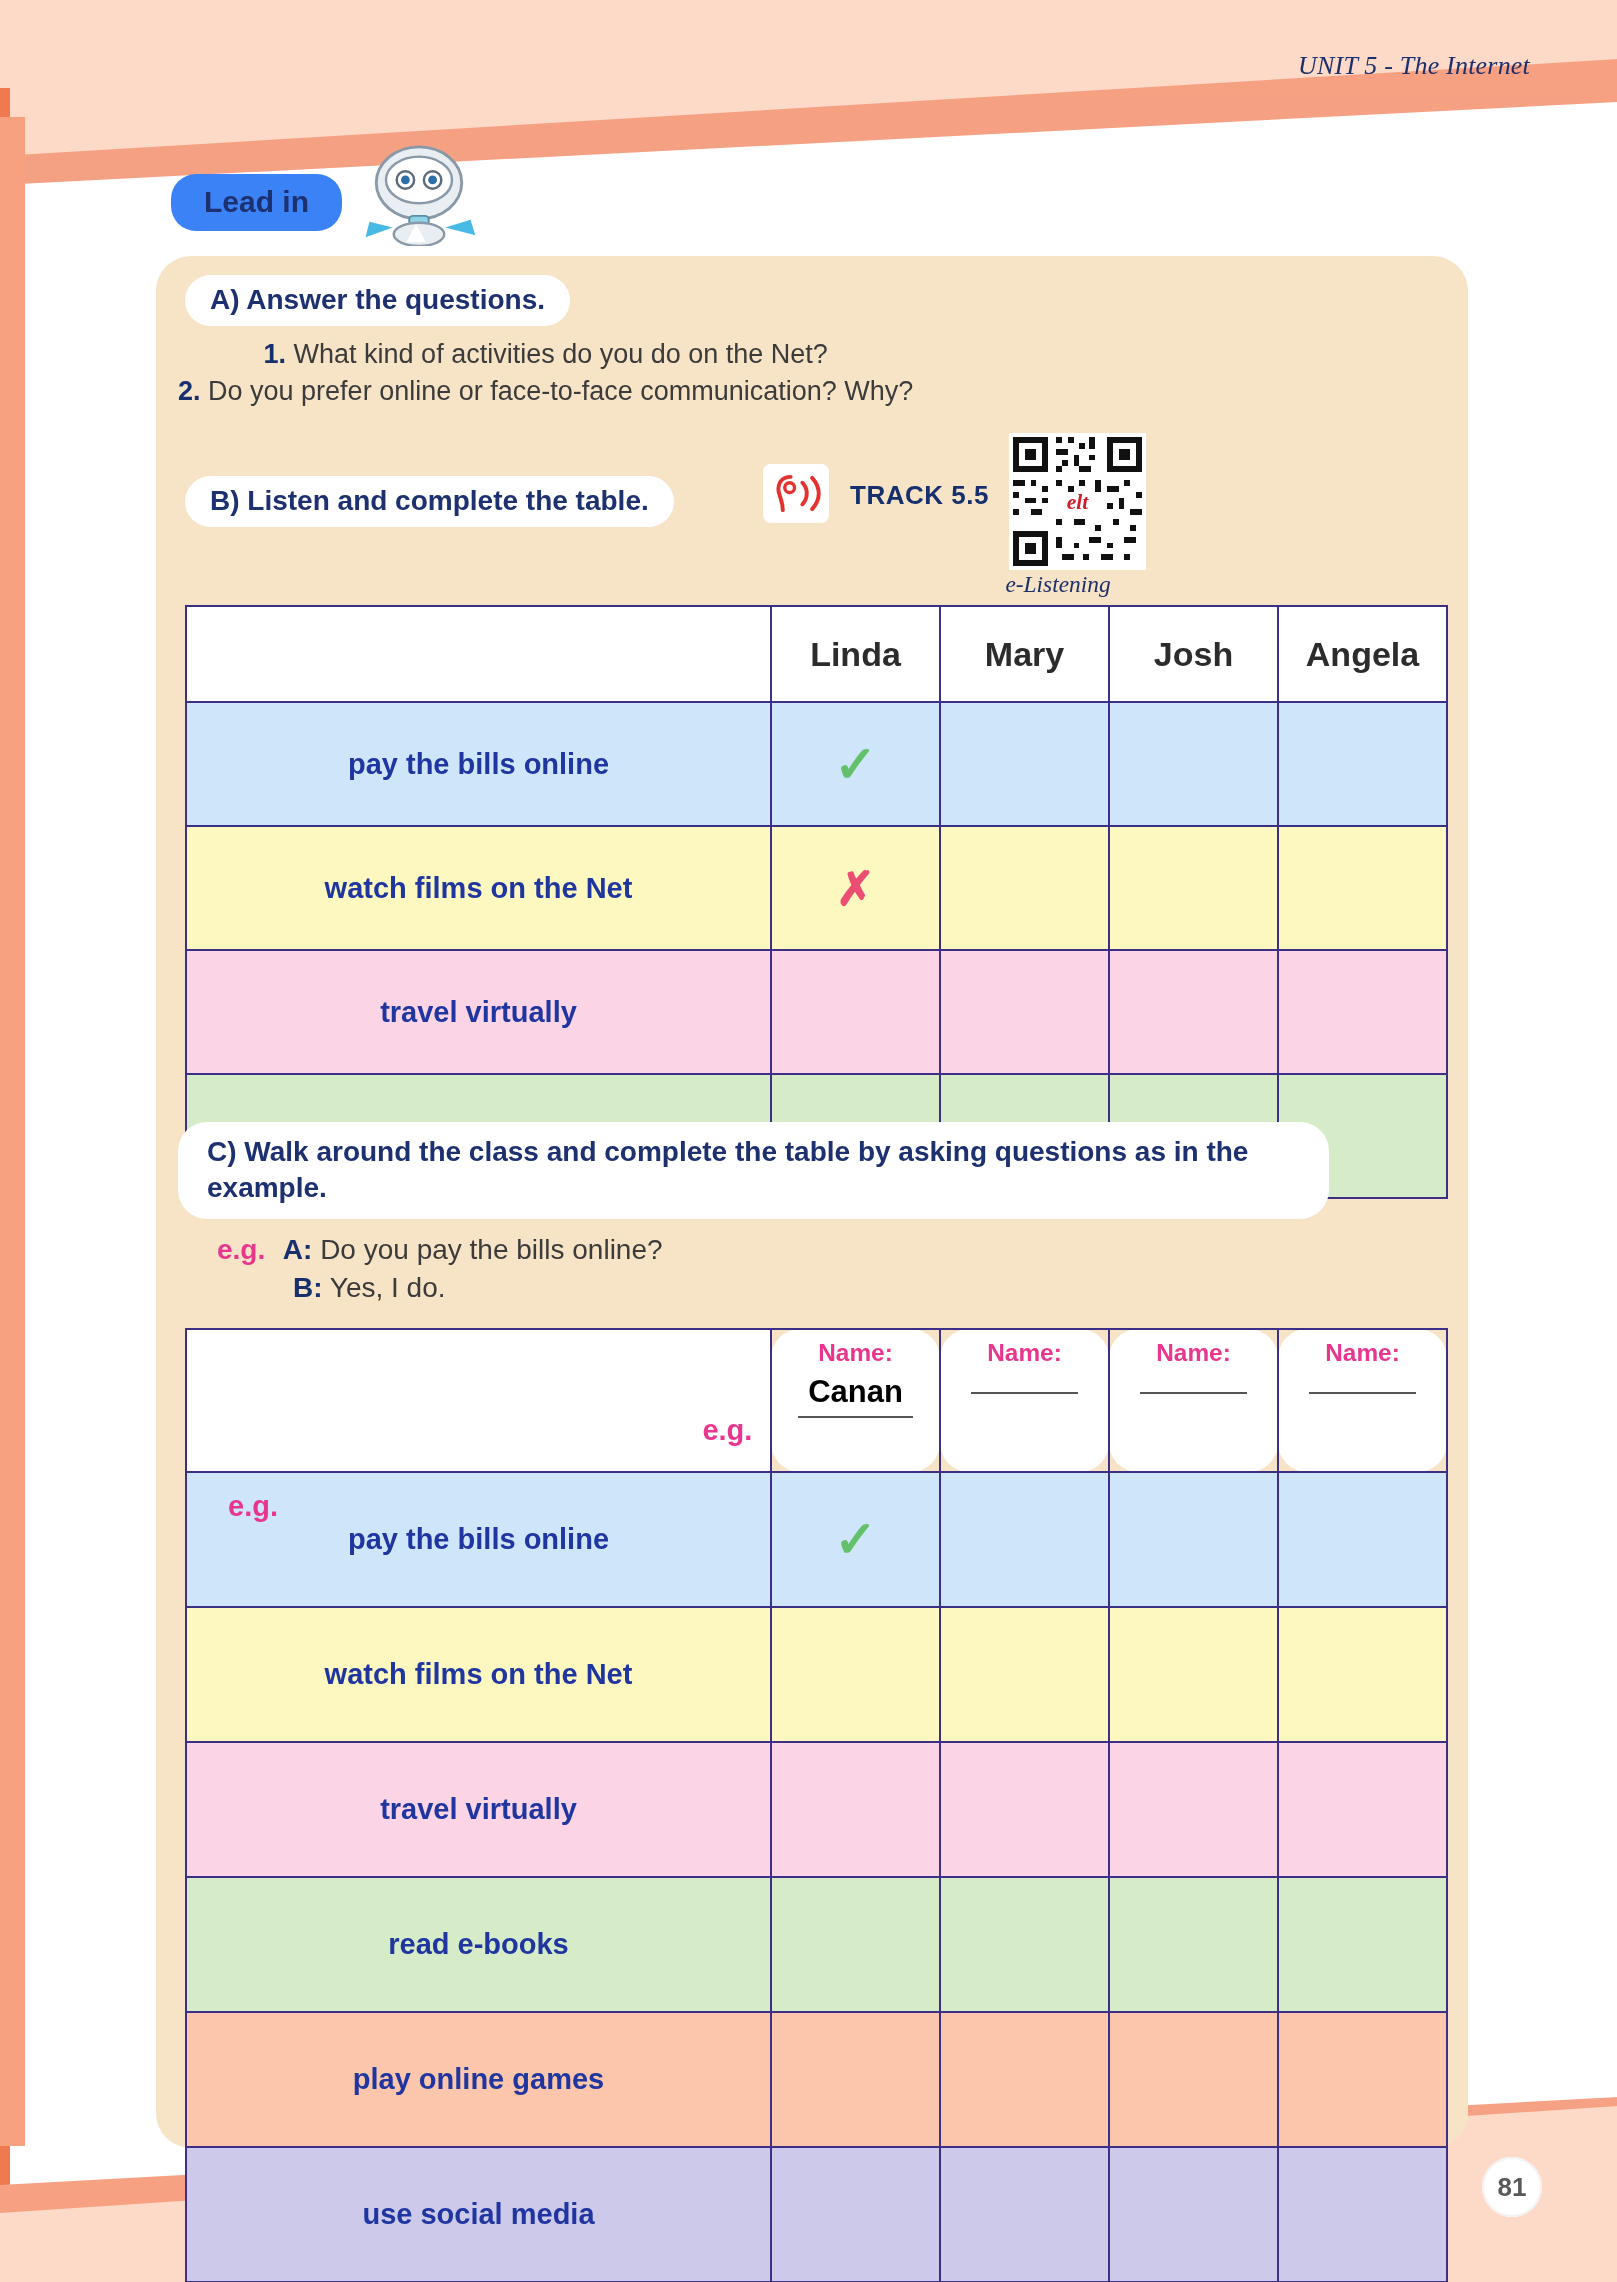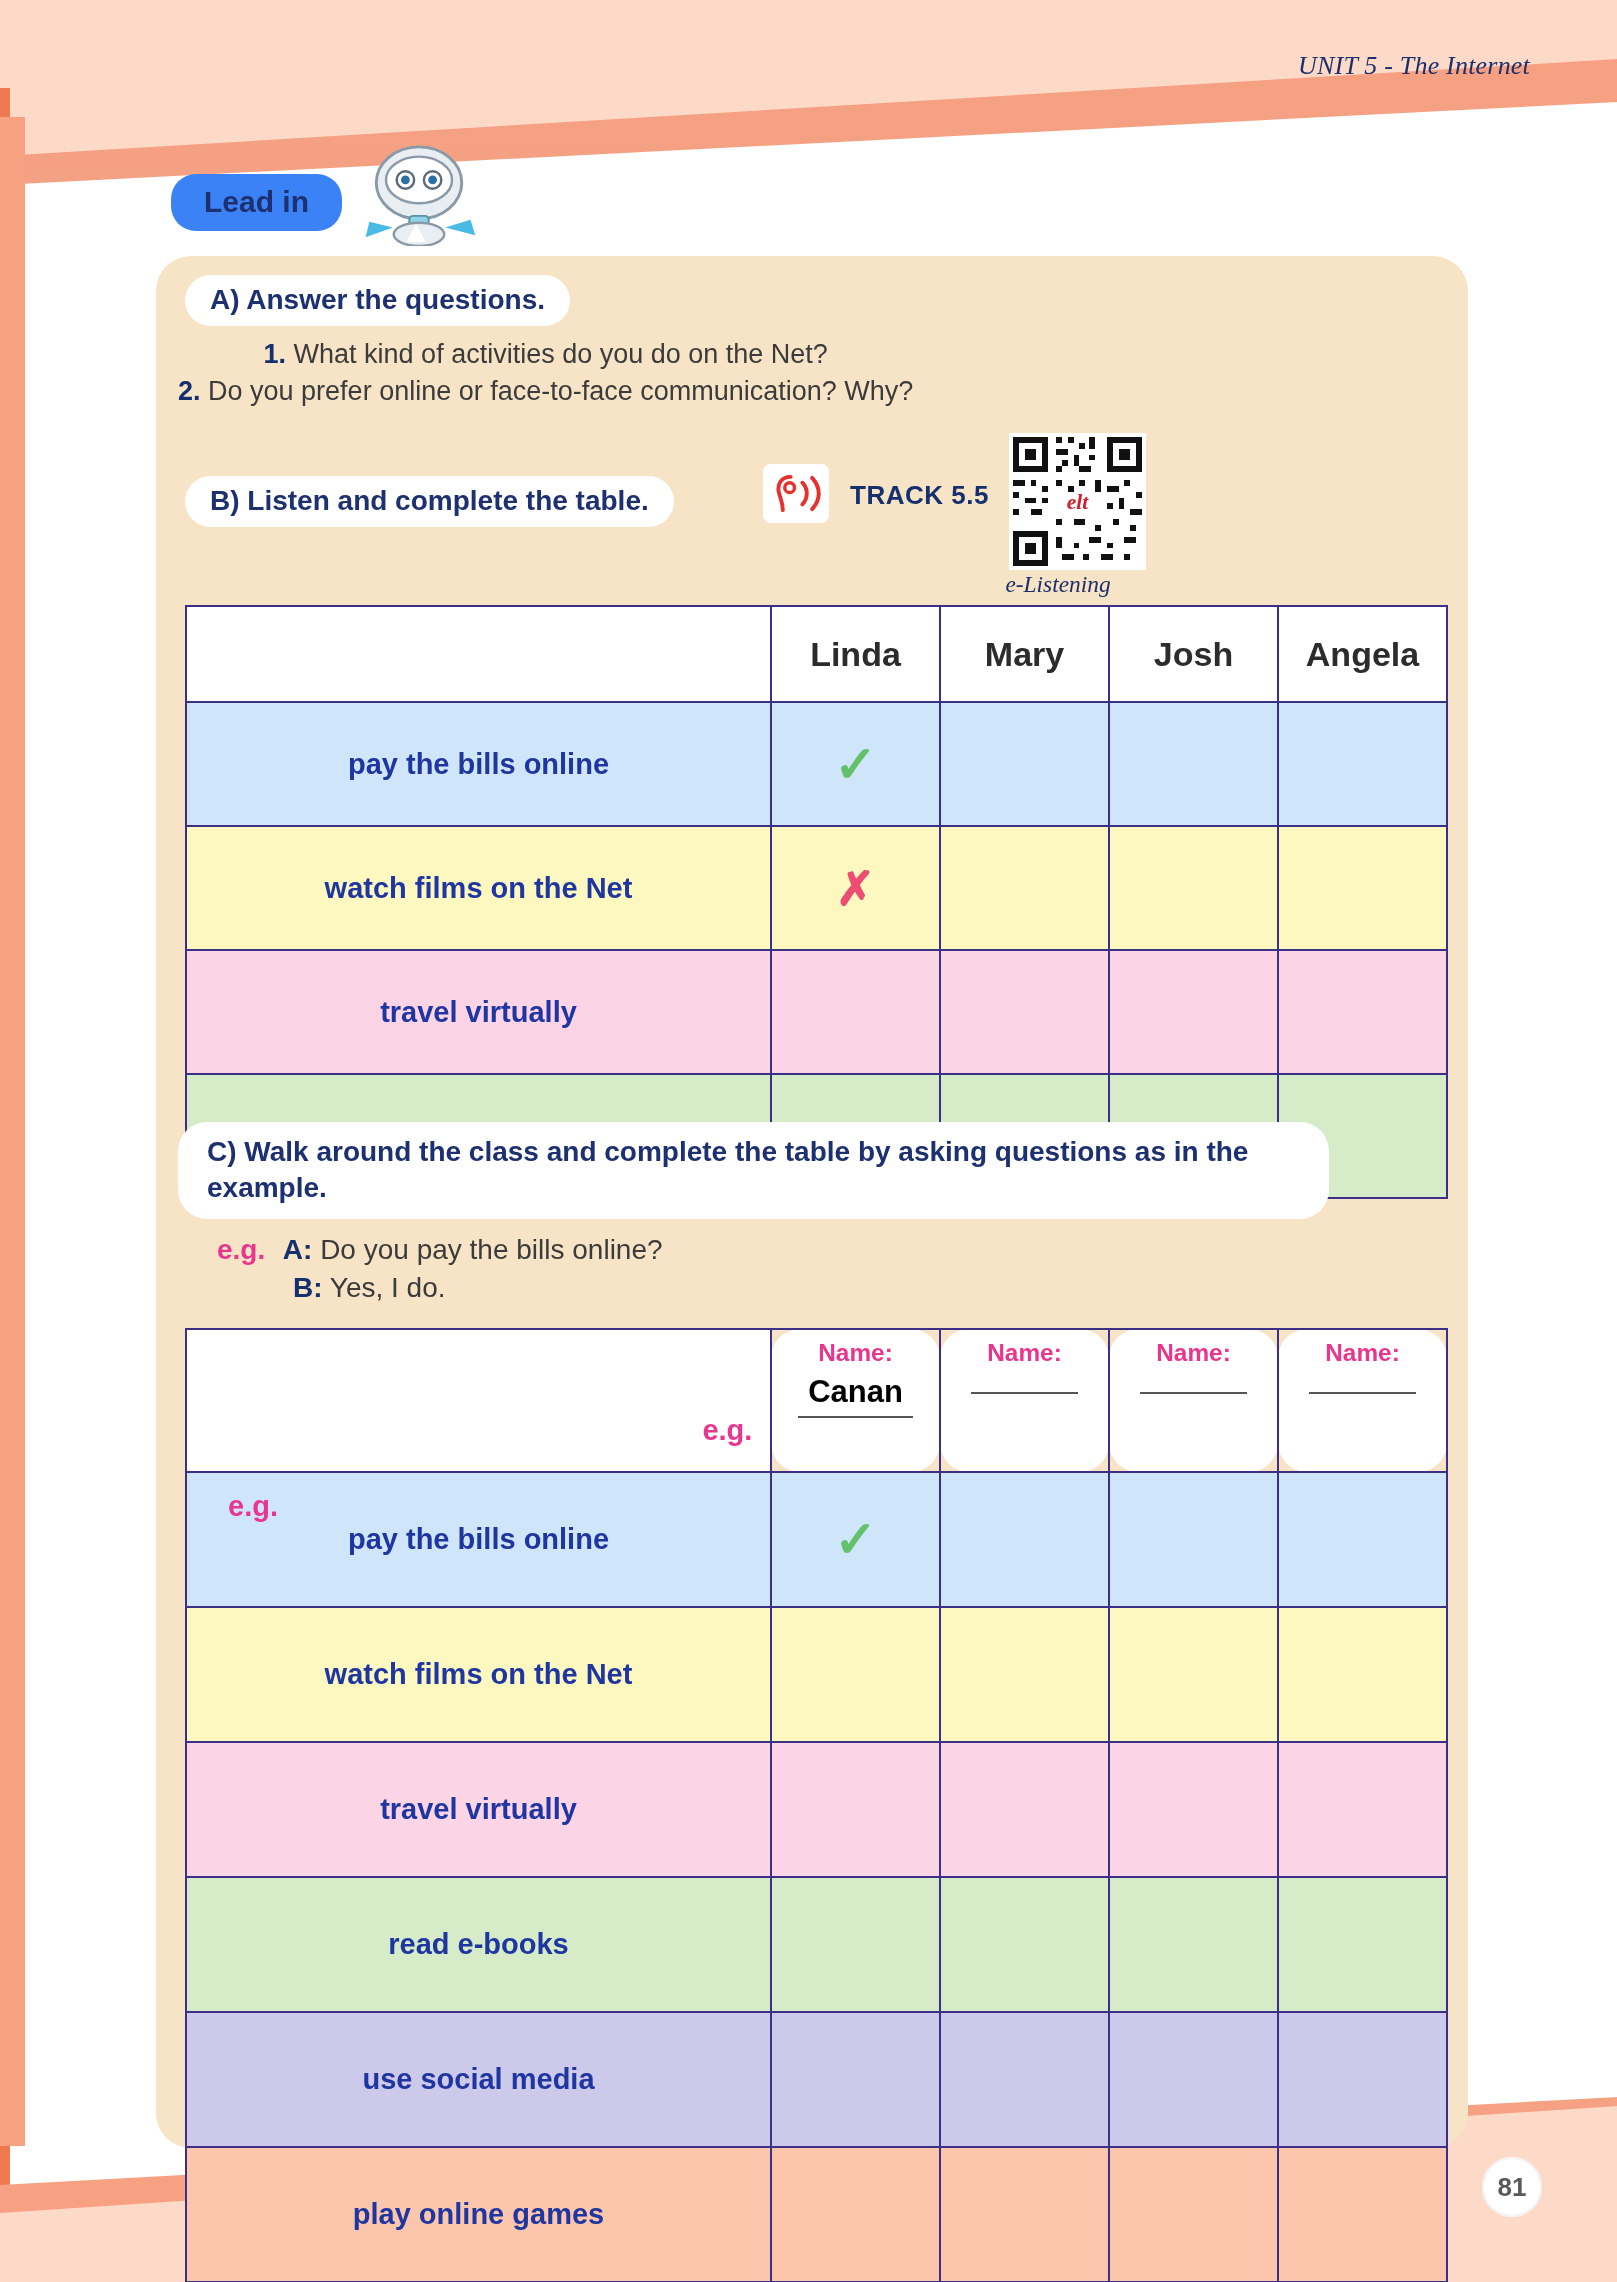--- a/index.html
+++ b/index.html
@@ -568,32 +568,32 @@
       <td class="c-pink"></td>
     </tr>
     <tr>
       <td class="rowlabel c-green">read e-books</td>
       <td class="c-green"></td>
       <td class="c-green"></td>
       <td class="c-green"></td>
       <td class="c-green"></td>
     </tr>
     <tr>
+      <td class="rowlabel c-peach">play online games</td>
+      <td class="c-peach"></td>
+      <td class="c-peach"></td>
+      <td class="c-peach"></td>
+      <td class="c-peach"></td>
+    </tr>
+    <tr>
       <td class="rowlabel c-purple">use social media</td>
       <td class="c-purple"></td>
       <td class="c-purple"></td>
       <td class="c-purple"></td>
       <td class="c-purple"></td>
     </tr>
-    <tr>
-      <td class="rowlabel c-peach">play online games</td>
-      <td class="c-peach"></td>
-      <td class="c-peach"></td>
-      <td class="c-peach"></td>
-      <td class="c-peach"></td>
-    </tr>
   </tbody>
     </table>
 
   <div class="page-number">81</div>
 
 </div>
 
 
 </body></html>

